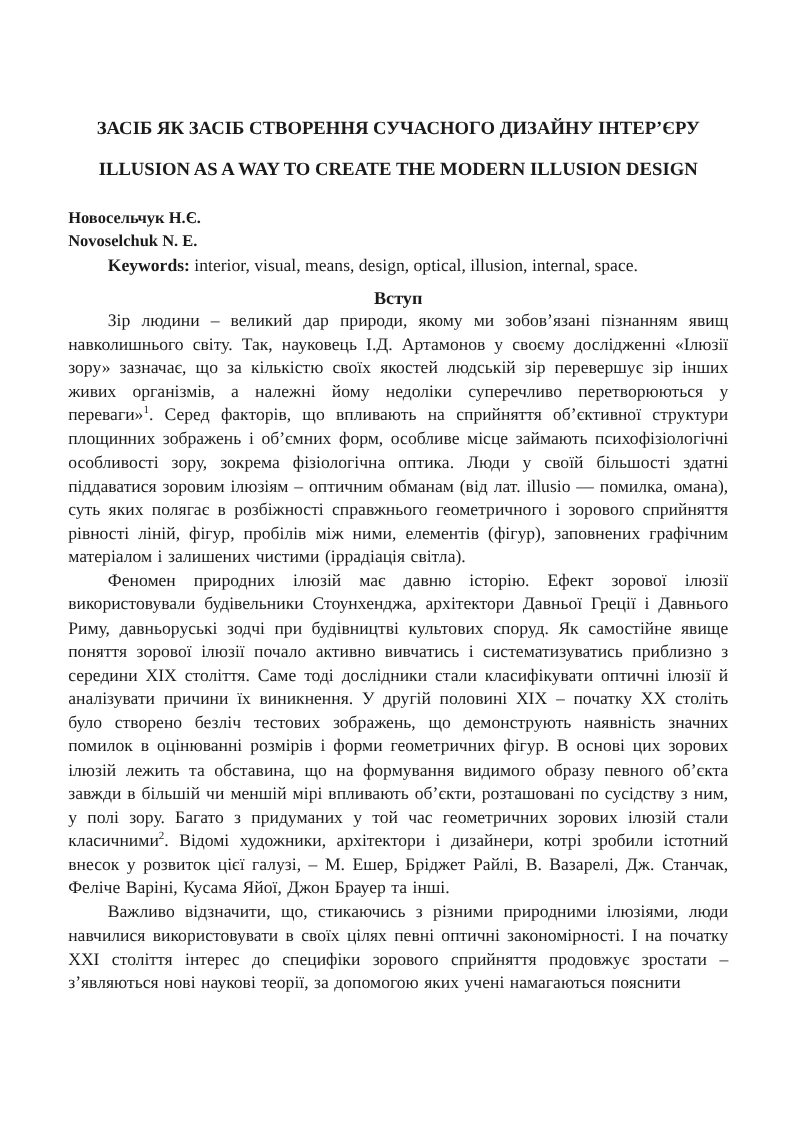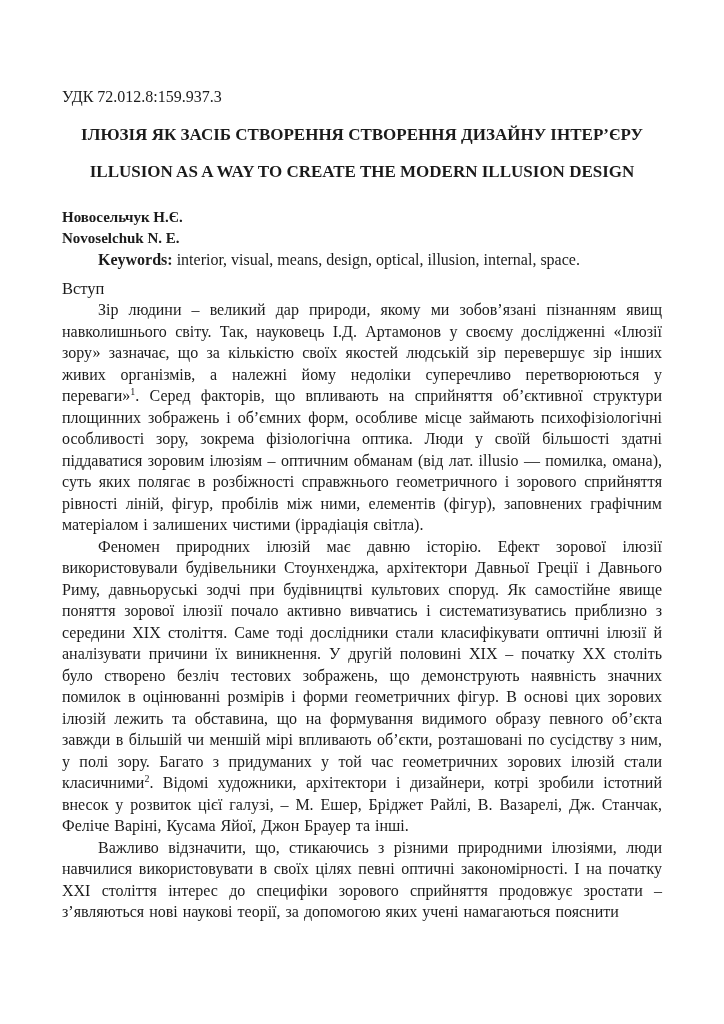--- a/index.html
+++ b/index.html
@@ -45,44 +45,44 @@
     font-size: 16px;
     line-height: 22px;
     text-align: justify;
     text-indent: 36px;
   }
   .kw-uk { margin-top: 9px; }
   .kw b { font-weight: bold; }
   .section-heading {
     margin: 7px 0 0 0;
     font-size: 16.5px;
-    font-weight: normal;
+    font-weight: bold;
+    text-align: center;
     line-height: 21px;
   }
   .body-par {
     margin: 0;
     font-size: 16px;
     line-height: 21.5px;
     text-align: justify;
     text-indent: 36px;
     word-spacing: 1px;
   }
   .body-par sup {
     font-size: 10px;
     line-height: 0;
   }
 </style>
 </head>
 <body>
 
 <div class="page">
 
-  <p class="udc">УДК 72.012.8:159.937.3</p>
 
-  <h1 class="title title-uk">ІЛЮЗІЯ ЯК ЗАСІБ СТВОРЕННЯ СТВОРЕННЯ ДИЗАЙНУ ІНТЕР’ЄРУ</h1>
+  <h1 class="title title-uk">ЗАСІБ ЯК ЗАСІБ СТВОРЕННЯ СУЧАСНОГО ДИЗАЙНУ ІНТЕР’ЄРУ</h1>
 
   <h2 class="title title-en">ILLUSION AS A WAY TO CREATE THE MODERN ILLUSION DESIGN</h2>
 
   <p class="authors">
     <span>Новосельчук Н.Є.</span><br>
     <span>Novoselchuk N. E.</span>
   </p>
 
 
   <p class="kw kw-en"><b>Keywords:</b> <span>interior, visual, means, design, optical, illusion, internal, space.</span></p>

